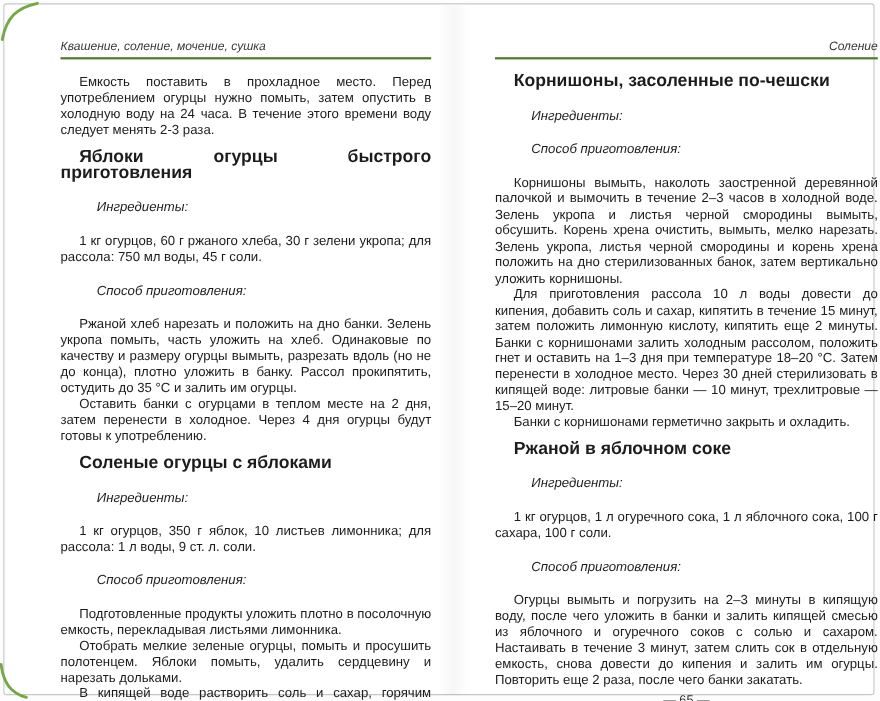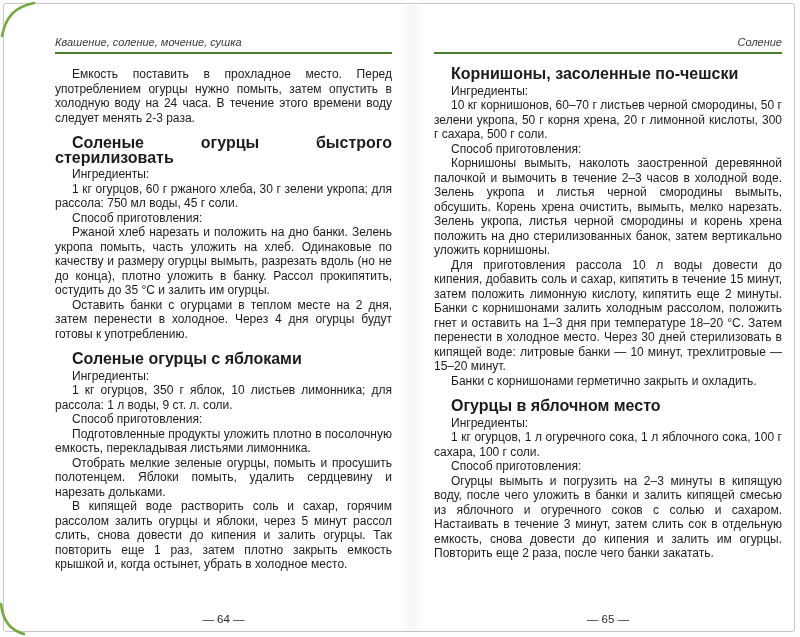--- a/index.html
+++ b/index.html
@@ -14,46 +14,46 @@
   .frame {
     position:absolute; left:3px; top:3px; width:792px; height:629px;
     border:1px solid #c7c7c7; border-radius:3px; background:#ffffff; box-sizing:border-box;
   }
   .gutter {
     position:absolute; left:398px; top:5px; bottom:5px; width:28px;
     background:linear-gradient(90deg, rgba(0,0,0,0) 0%, rgba(0,0,0,0.035) 50%, rgba(0,0,0,0) 100%);
   }
   .page { position:absolute; top:36px; bottom:12px; display:flex; flex-direction:column; }
   .page-left  { left:55px;  width:337px; }
-  .page-right { left:434px; width:348px; }
+  .page-right { left:450px; width:348px; }
   .running-head { font-size:11px; font-style:italic; color:#3a3a3a; padding-bottom:4px; }
   .page-right .running-head { text-align:right; }
   .head-rule { height:0; border:none; border-top:2px solid var(--accent); margin:0 0 13px 0; }
   .content { font-size:12px; line-height:14.5px; text-align:justify; }
   .blk-p { margin:0; text-indent:17px; }
-  .blk-l { margin:0; text-indent:17px; }
+  .blk-l { margin:16px; text-indent:17px; font-style:italic; }
   .blk-h { margin:11px 0 2px 0; text-indent:17px; font-weight:bold; font-size:16px; }
   .blk-h.first { margin-top:0; }
   .page-num { margin-top:auto; text-align:center; font-size:11.5px; color:#2b2b2b; padding-top:6px; }
   .deco { position:absolute; left:0; top:0; pointer-events:none; }
   .deco path { fill:none; stroke:var(--cover); stroke-width:2.6; stroke-linecap:round; }
 </style>
 </head>
 <body>
 
 <div class="scan">
   <div class="frame"></div>
   <div class="gutter"></div>
 
   <div class="page page-left">
     <div class="running-head">Квашение, соление, мочение, сушка</div>
     <hr class="head-rule">
     <div class="content">
       <p class="blk-p">Емкость поставить в прохладное место. Перед употреблением огурцы нужно помыть, затем опустить в холодную воду на 24 часа. В течение этого времени воду следует менять 2-3 раза.</p>
-      <h3 class="blk-h">Соленые огурцы быстрого стерилизовать</h3>
+      <h3 class="blk-h">Яблоки огурцы быстрого приготовления</h3>
       <p class="blk-l">Ингредиенты:</p>
       <p class="blk-p">1 кг огурцов, 60 г ржаного хлеба, 30 г зелени укропа; для рассола: 750 мл воды, 45 г соли.</p>
       <p class="blk-l">Способ приготовления:</p>
       <p class="blk-p">Ржаной хлеб нарезать и положить на дно банки. Зелень укропа помыть, часть уложить на хлеб. Одинаковые по качеству и размеру огурцы вымыть, разрезать вдоль (но не до конца), плотно уложить в банку. Рассол прокипятить, остудить до 35 °С и залить им огурцы.</p>
       <p class="blk-p">Оставить банки с огурцами в теплом месте на 2 дня, затем перенести в холодное. Через 4 дня огурцы будут готовы к употреблению.</p>
       <h3 class="blk-h">Соленые огурцы с яблоками</h3>
       <p class="blk-l">Ингредиенты:</p>
       <p class="blk-p">1 кг огурцов, 350 г яблок, 10 листьев лимонника; для рассола: 1 л воды, 9 ст. л. соли.</p>
       <p class="blk-l">Способ приготовления:</p>
       <p class="blk-p">Подготовленные продукты уложить плотно в посолочную емкость, перекладывая листьями лимонника.</p>
@@ -62,26 +62,25 @@
     </div>
     <div class="page-num">— 64 —</div>
   </div>
 
   <div class="page page-right">
     <div class="running-head">Соление</div>
     <hr class="head-rule">
     <div class="content">
       <h3 class="blk-h first">Корнишоны, засоленные по-чешски</h3>
       <p class="blk-l">Ингредиенты:</p>
-      <p class="blk-p">10 кг корнишонов, 60–70 г листьев черной смородины, 50 г зелени укропа, 50 г корня хрена, 20 г лимонной кислоты, 300 г сахара, 500 г соли.</p>
       <p class="blk-l">Способ приготовления:</p>
       <p class="blk-p">Корнишоны вымыть, наколоть заостренной деревянной палочкой и вымочить в течение 2–3 часов в холодной воде. Зелень укропа и листья черной смородины вымыть, обсушить. Корень хрена очистить, вымыть, мелко нарезать. Зелень укропа, листья черной смородины и корень хрена положить на дно стерилизованных банок, затем вертикально уложить корнишоны.</p>
       <p class="blk-p">Для приготовления рассола 10 л воды довести до кипения, добавить соль и сахар, кипятить в течение 15 минут, затем положить лимонную кислоту, кипятить еще 2 минуты. Банки с корнишонами залить холодным рассолом, положить гнет и оставить на 1–3 дня при температуре 18–20 °С. Затем перенести в холодное место. Через 30 дней стерилизовать в кипящей воде: литровые банки — 10 минут, трехлитровые — 15–20 минут.</p>
       <p class="blk-p">Банки с корнишонами герметично закрыть и охладить.</p>
-      <h3 class="blk-h">Огурцы в яблочном место</h3>
+      <h3 class="blk-h">Ржаной в яблочном соке</h3>
       <p class="blk-l">Ингредиенты:</p>
       <p class="blk-p">1 кг огурцов, 1 л огуречного сока, 1 л яблочного сока, 100 г сахара, 100 г соли.</p>
       <p class="blk-l">Способ приготовления:</p>
       <p class="blk-p">Огурцы вымыть и погрузить на 2–3 минуты в кипящую воду, после чего уложить в банки и залить кипящей смесью из яблочного и огуречного соков с солью и сахаром. Настаивать в течение 3 минут, затем слить сок в отдельную емкость, снова довести до кипения и залить им огурцы. Повторить еще 2 раза, после чего банки закатать.</p>
     </div>
     <div class="page-num">— 65 —</div>
   </div>
 
   <svg class="deco" width="800" height="637" viewBox="0 0 800 637" aria-hidden="true">
     <path d="M2,36 C6,16 15,7 34,3"></path>

